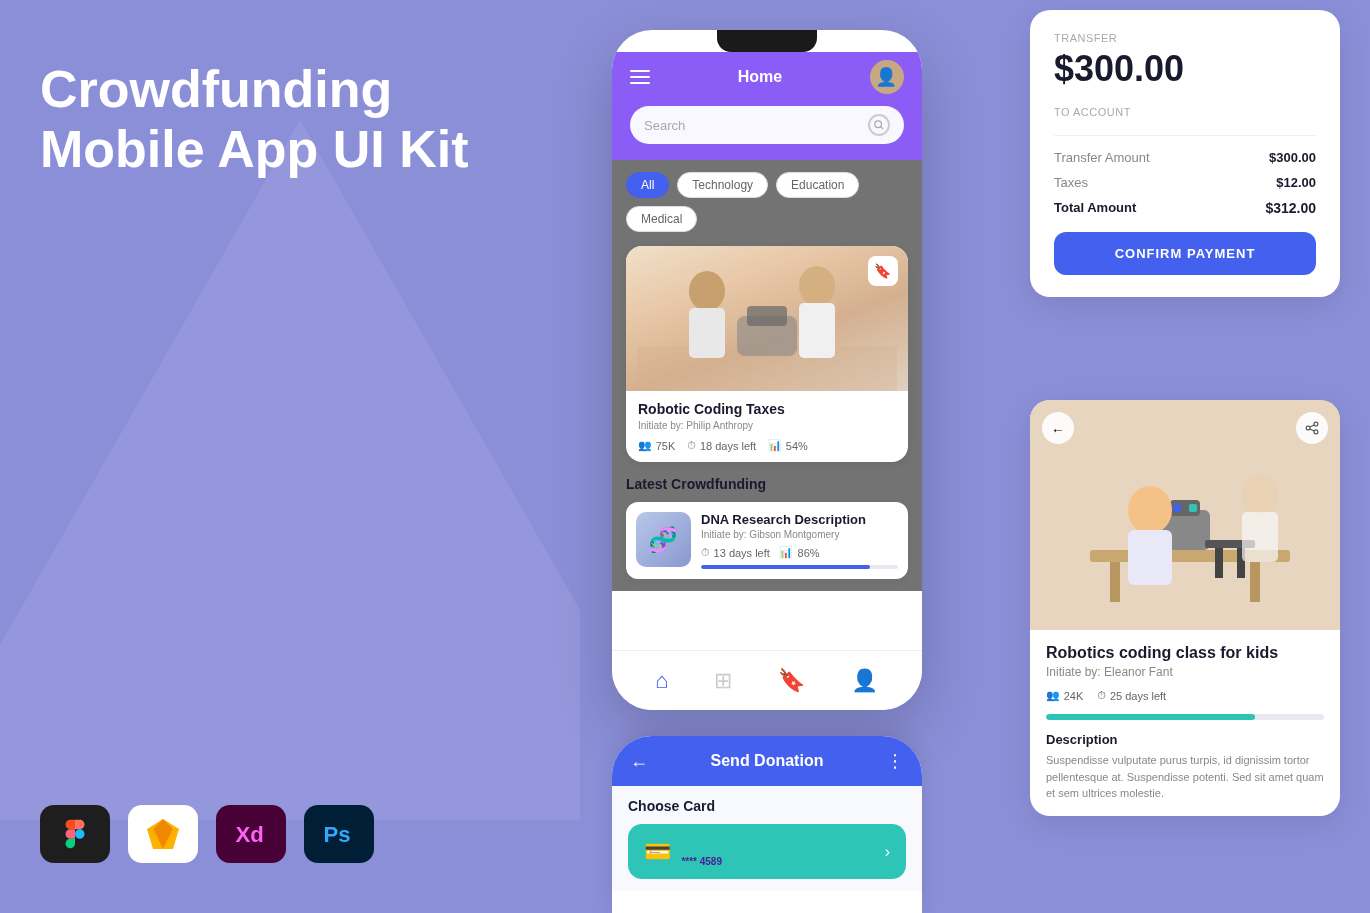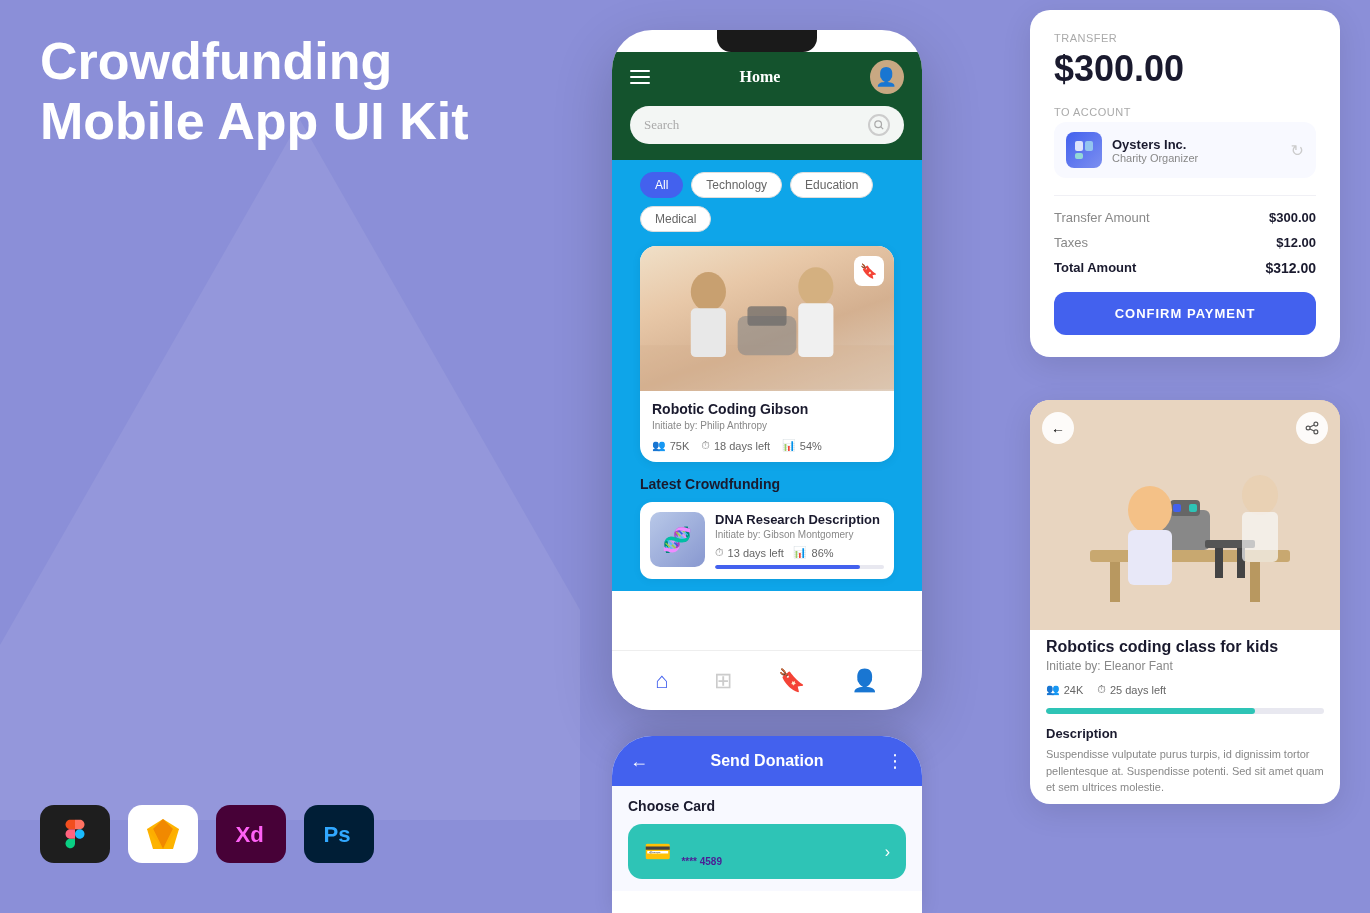--- a/index.html
+++ b/index.html
@@ -30,21 +30,21 @@
       height: 0;
       border-left: 400px solid transparent;
       border-right: 400px solid transparent;
       border-bottom: 700px solid rgba(255,255,255,0.08);
     }
 
     
     .left-panel {
       position: absolute;
       left: 40px;
-      top: 32px;
+      top: 60px;
       width: 480px;
     }
 
     .main-title {
       font-size: 52px;
       font-weight: 800;
       color: #fff;
       line-height: 1.15;
       margin-bottom: 30px;
     }
@@ -91,23 +91,22 @@
       width: 100px;
       height: 22px;
       background: #1a1a1a;
       border-radius: 0 0 14px 14px;
       margin: 0 auto;
       position: relative;
       z-index: 10;
     }
 
     .phone-header {
-      background: #14532d;
+      background: #8b5cf6;
       padding: 8px 18px 16px;
-      font-family: Liberation Serif, serif;
     }
 
     .phone-nav {
       display: flex;
       align-items: center;
       justify-content: space-between;
       margin-bottom: 12px;
     }
 
     .hamburger-icon {
@@ -167,22 +166,22 @@
       width: 22px;
       height: 22px;
       border-radius: 50%;
       border: 2px solid #ccc;
       display: flex;
       align-items: center;
       justify-content: center;
     }
 
     .phone-body {
-      background: #0ea5e9;
-      padding: 12px 28px;
+      background: #737373;
+      padding: 12px 14px;
       flex: 1;
     }
 
     
     .category-tabs {
       display: flex;
       gap: 8px;
       margin-bottom: 14px;
       flex-wrap: wrap;
     }
@@ -524,21 +523,21 @@
       background: rgba(255,255,255,0.9);
       border-radius: 50%;
       display: flex;
       align-items: center;
       justify-content: center;
       font-size: 14px;
       cursor: pointer;
     }
 
     .detail-card-body {
-      padding: 8px 16px;
+      padding: 14px 16px;
     }
 
     .detail-title {
       font-size: 16px;
       font-weight: 700;
       color: #1a1a2e;
       margin-bottom: 3px;
     }
 
     .detail-sub {
@@ -798,21 +797,21 @@
             <ellipse cx="70" cy="45" rx="18" ry="20" fill="#c8a070"></ellipse>
             <rect x="52" y="62" width="36" height="50" rx="5" fill="#e8e8e8"></rect>
 
             <ellipse cx="180" cy="40" rx="18" ry="20" fill="#d4b080"></ellipse>
             <rect x="162" y="57" width="36" height="55" rx="5" fill="#f0f0f0"></rect>
           </svg>
         </div>
         <div class="bookmark-btn">🔖</div>
       </div>
       <div class="featured-info">
-        <div class="featured-title">Robotic Coding Gibson</div>
+        <div class="featured-title">Robotic Coding Taxes</div>
         <div class="featured-sub">Initiate by: Philip Anthropy</div>
         <div class="featured-stats">
           <div class="stat-item">
             <span class="stat-icon">👥</span>
             <span>75K</span>
           </div>
           <div class="stat-item">
             <span class="stat-icon">⏱</span>
             <span>18 days left</span>
           </div>
@@ -854,34 +853,20 @@
     <span class="nav-icon">👤</span>
   </div>
 </div>
 
 <div class="transfer-card">
   <div class="transfer-label">TRANSFER</div>
   <div class="transfer-amount">$300.00</div>
   
   <div class="to-account-section">
     <div class="transfer-label">TO ACCOUNT</div>
-    <div class="account-row">
-      <div class="account-logo">
-        <svg width="22" height="22" viewBox="0 0 22 22">
-          <rect x="2" y="2" width="8" height="10" rx="2" fill="#fff" opacity="0.8"></rect>
-          <rect x="12" y="2" width="8" height="10" rx="2" fill="#a0d8ef" opacity="0.8"></rect>
-          <rect x="2" y="14" width="8" height="6" rx="2" fill="#a0f0d0" opacity="0.8"></rect>
-        </svg>
-      </div>
-      <div class="account-info">
-        <div class="account-name">Oysters Inc.</div>
-        <div class="account-type">Charity Organizer</div>
-      </div>
-      <div class="refresh-icon">↻</div>
-    </div>
   </div>
 
   <div class="transfer-breakdown">
     <div class="breakdown-row">
       <span class="breakdown-label">Transfer Amount</span>
       <span class="breakdown-value">$300.00</span>
     </div>
     <div class="breakdown-row">
       <span class="breakdown-label">Taxes</span>
       <span class="breakdown-value">$12.00</span>

